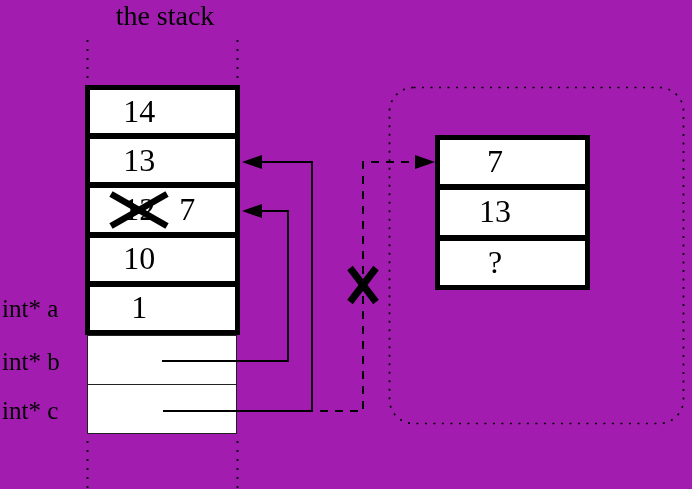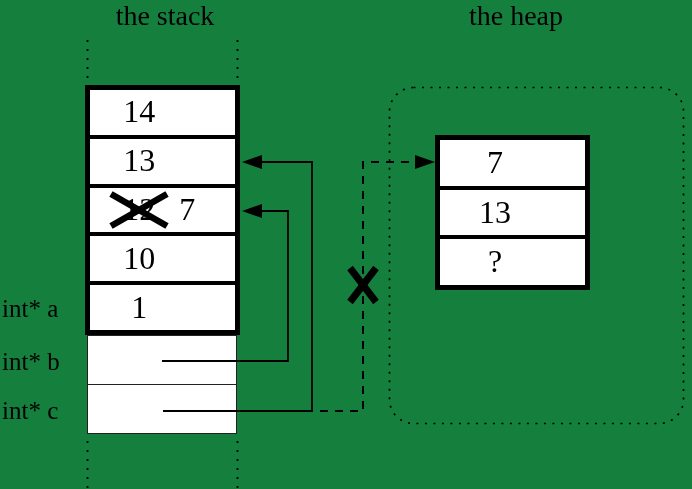--- a/index.html
+++ b/index.html
@@ -4,21 +4,21 @@
 <style>
   html, body {
     margin: 0;
     padding: 0;
     background: #ffffff;
   }
   .canvas {
     position: relative;
     width: 692px;
     height: 489px;
-    background: #15803d;
+    background: #a21caf;
     font-family: "Liberation Serif", "DejaVu Serif", serif;
     color: #000000;
     overflow: hidden;
   }
   .title {
     position: absolute;
     top: 1px;
     font-size: 28px;
     line-height: 30px;
     text-align: center;
@@ -35,21 +35,21 @@
     border: 5px solid #000;
     box-sizing: border-box;
     display: flex;
     flex-direction: column;
     background: #fff;
   }
   .srow {
     position: relative;
     flex: 1;
   }
-  .srow + .srow { border-top: 4px solid #000000; }
+  .srow + .srow { border-top: 6px solid #000000; }
   .val {
     position: absolute;
     top: 50%;
     transform: translate(-50%, -52%);
     font-size: 32px;
     line-height: 32px;
     white-space: nowrap;
   }
   .stack-box .val { left: 34%; }
   .stack-box .val.new { left: 67%; }
@@ -98,21 +98,20 @@
     width: 692px; height: 489px;
     pointer-events: none;
   }
 </style>
 </head>
 <body>
 
 <div class="canvas">
 
   <div class="title stack-title">the stack</div>
-  <div class="title heap-title">the heap</div>
 
   <div class="stack-box">
     <div class="srow">
       <span class="val">14</span>
     </div>
     <div class="srow">
       <span class="val">13</span>
     </div>
     <div class="srow">
       <span class="val old">12</span>

